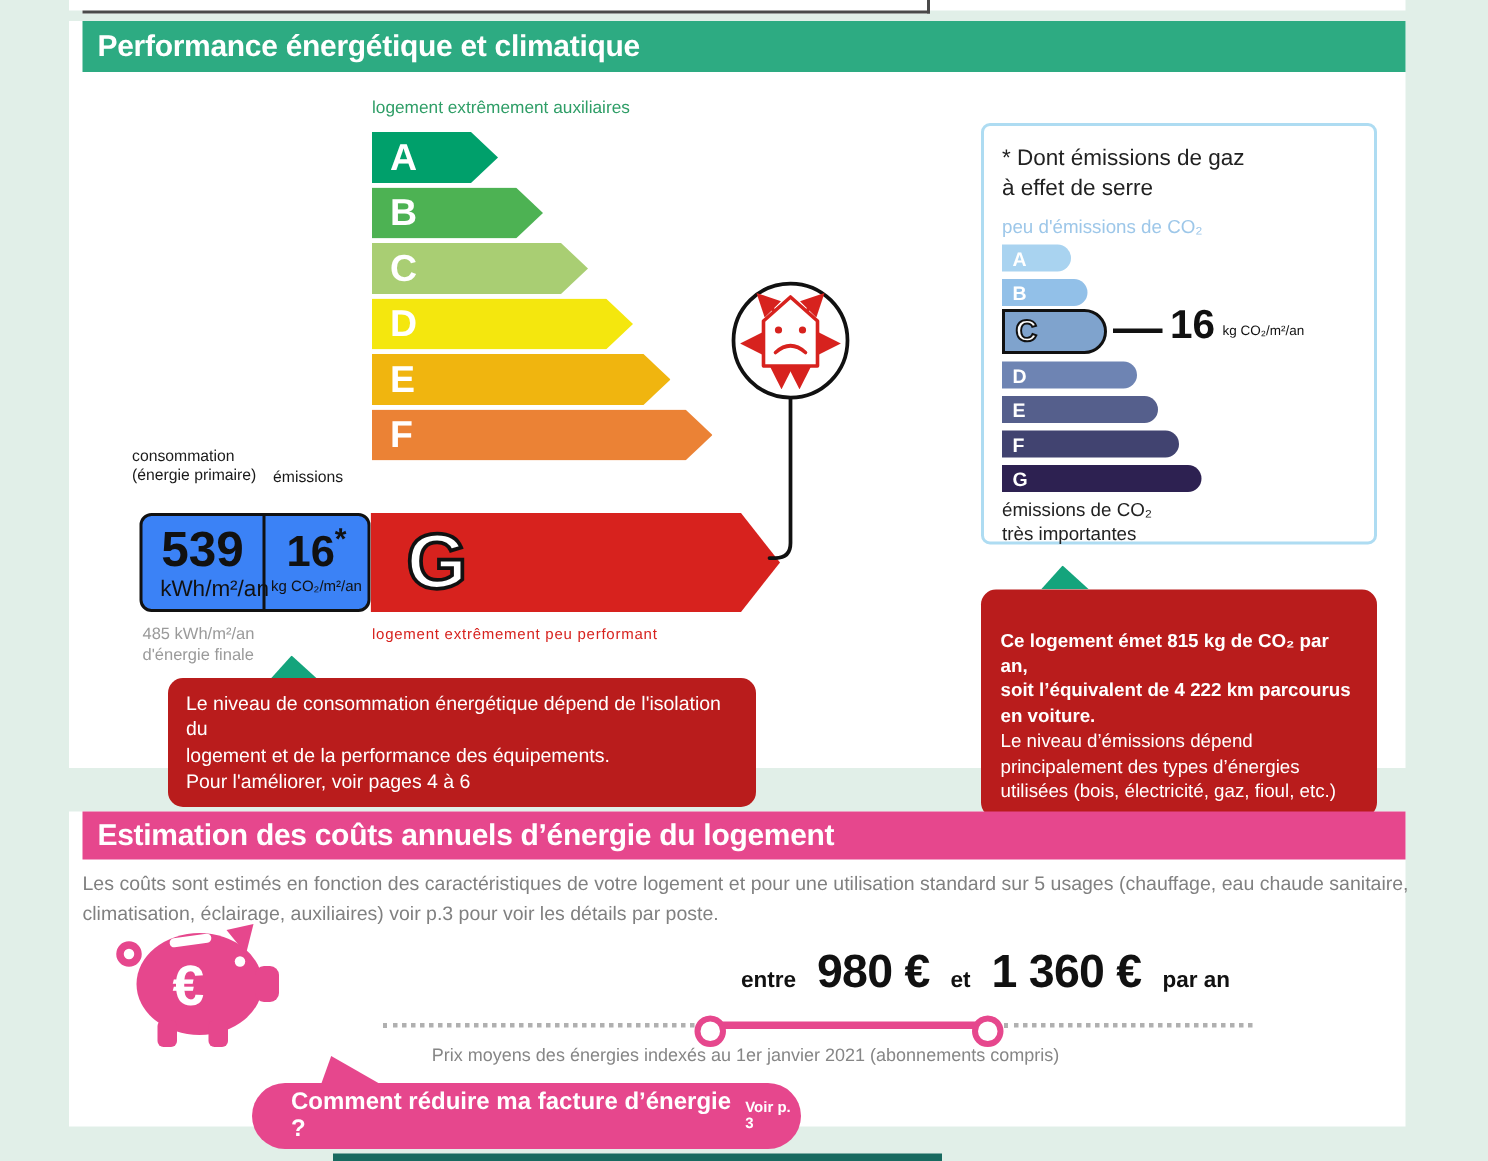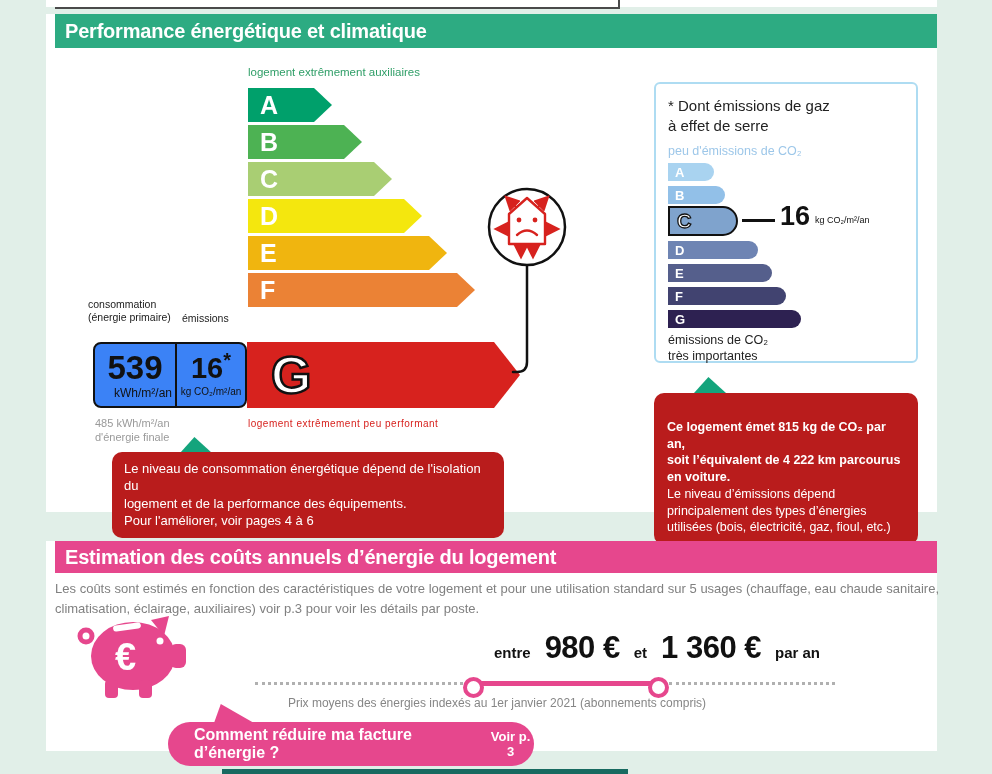--- a/index.html
+++ b/index.html
@@ -33,21 +33,21 @@
   .pink-header{background:#e6478d;}
   .desc{font-size:13px;color:#808080;line-height:1.55;text-align:justify;}
   .cost-row{display:flex;align-items:baseline;justify-content:flex-end;gap:14px;color:#111;}
   .cost-word{font-size:15px;font-weight:bold;}
   .cost-big{font-size:31px;font-weight:bold;letter-spacing:-0.5px;}
   .dotline{border-top:3px dotted #b0b0b0;}
   .ring{width:13px;height:13px;border:4px solid #e6478d;border-radius:50%;background:#fff;}
   .caption{font-size:12px;color:#868686;text-align:center;}
   .pink-callout{background:#e6478d;border-radius:22px;display:flex;align-items:center;padding-left:26px;box-sizing:border-box;color:#fff;}
   .pink-callout .q{font-size:16px;font-weight:bold;}
-  .pink-callout .ref{font-size:13px;margin-left:7px;font-weight:bold;text-align:center;}
+  .pink-callout .ref{font-size:10px;margin-left:7px;font-weight:bold;}
 </style>
 </head>
 <body>
 
 <div id="stage">
 
   <div class="abs white-card" style="left:46px;top:0;width:891px;height:7px;"></div>
   <div class="abs" style="left:55px;top:0;width:563px;height:7px;background:#fff;border-bottom:2px solid #4a4a4a;border-right:2px solid #4a4a4a;"></div>
   <div class="abs white-card" style="left:46px;top:14px;width:891px;height:498px;"></div>
   <div class="abs white-card" style="left:46px;top:541px;width:891px;height:210px;"></div>
@@ -80,21 +80,21 @@
       </div>
     </div>
 
   <div class="abs small-label" style="left:88px;top:298px;width:92px;">consommation
 (énergie primaire)</div>
   <div class="abs small-label" style="left:182px;top:312px;width:56px;">émissions</div>
 
   <div class="abs value-box" style="left:93px;top:342px;width:154px;height:66px;">
     <div class="vcell" style="width:80px;">
       <div class="vnum" style="font-size:33px;">539</div>
-      <div class="vunit" style="font-size:12px;margin-top:2px;margin-left:16px;">kWh/m²/an</div>
+      <div class="vunit" style="font-size:15px;margin-top:2px;margin-left:16px;">kWh/m²/an</div>
     </div>
     <div class="vcell" style="flex:1;border-left:2.5px solid #111;position:relative;">
       <div style="display:flex;align-items:flex-start;">
         <span class="vnum" style="font-size:29px;">16</span>
         <span class="vnum" style="font-size:20px;margin-top:-4px;">*</span>
       </div>
       <div class="vunit" style="font-size:10px;margin-top:3px;">kg CO₂/m²/an</div>
     </div>
   </div>
 

